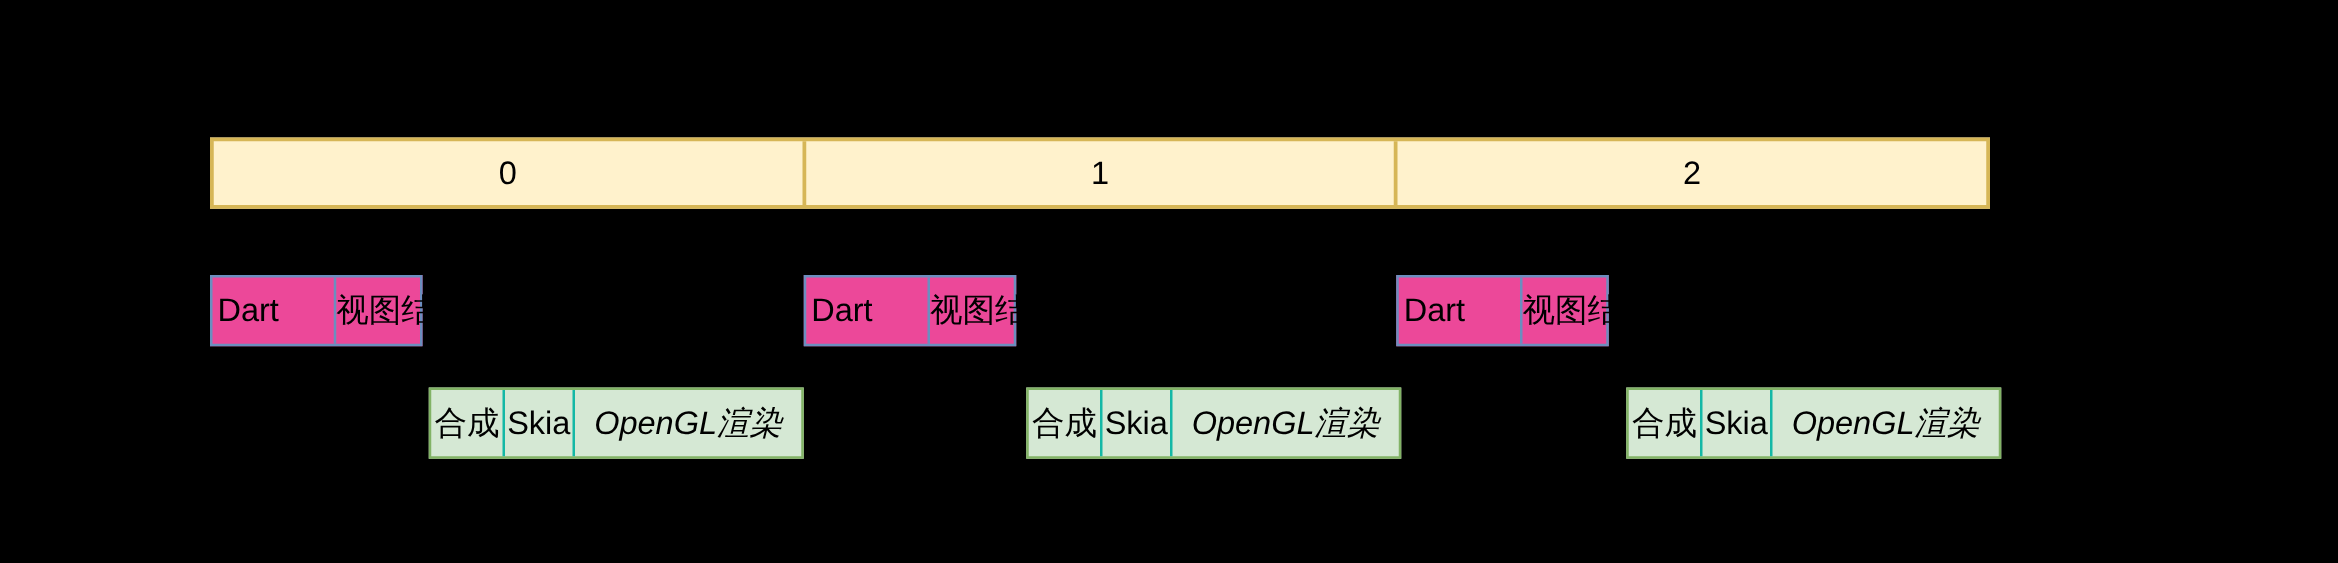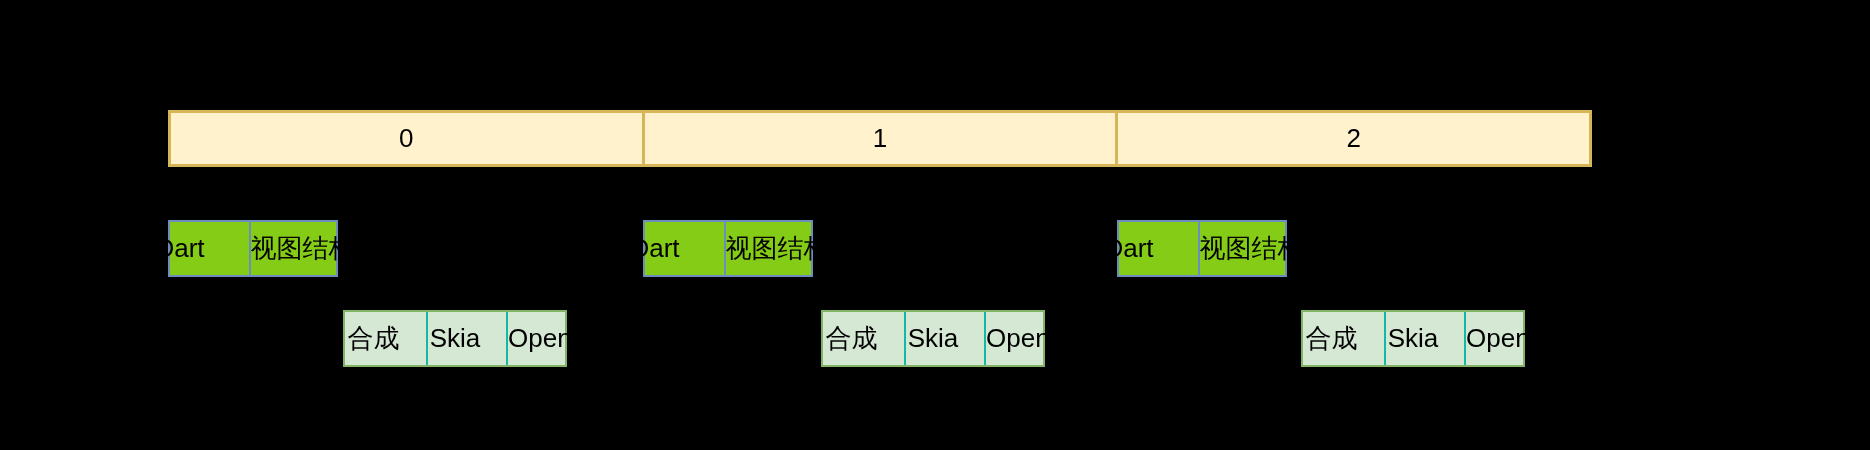--- a/index.html
+++ b/index.html
@@ -56,43 +56,41 @@
     align-items: center;
     justify-content: center;
     box-sizing: border-box;
     white-space: nowrap;
   }
 
   
   .ui-box {
     top: 220px;
     width: 170px;
-    background: #84cc16;
+    background: #ec4899;
     border: 2px solid #6C8EBF;
-    justify-content: center;
   }
   .ui-box .cell + .cell { border-left: 2px solid #6C8EBF; }
   .ui-box .cell-dart { width: 57px; flex: none; }
   .ui-box .cell-view { flex: 1; margin-left: 40px; }
   .ui-box.f0 { left: 168px; }
   .ui-box.f1 { left: 643px; }
   .ui-box.f2 { left: 1117px; }
 
   
   .raster-box {
     top: 310px;
-    width: 224px;
+    width: 300px;
     background: #D5E8D4;
     border: 2px solid #82B366;
-    gap: 24px;
   }
   .raster-box .cell + .cell { border-left: 2px solid #14b8a6; }
   .raster-box .cell-composite { width: 57px; flex: none; }
   .raster-box .cell-skia { width: 56px; flex: none; }
-  .raster-box .cell-opengl { flex: 1; }
+  .raster-box .cell-opengl { flex: 1; font-style: italic; }
   .raster-box.f0 { left: 343px; }
   .raster-box.f1 { left: 821px; }
   .raster-box.f2 { left: 1301px; }
 </style>
 </head>
 <body>
 
 <div class="stage">
 
   <div class="timeline">

